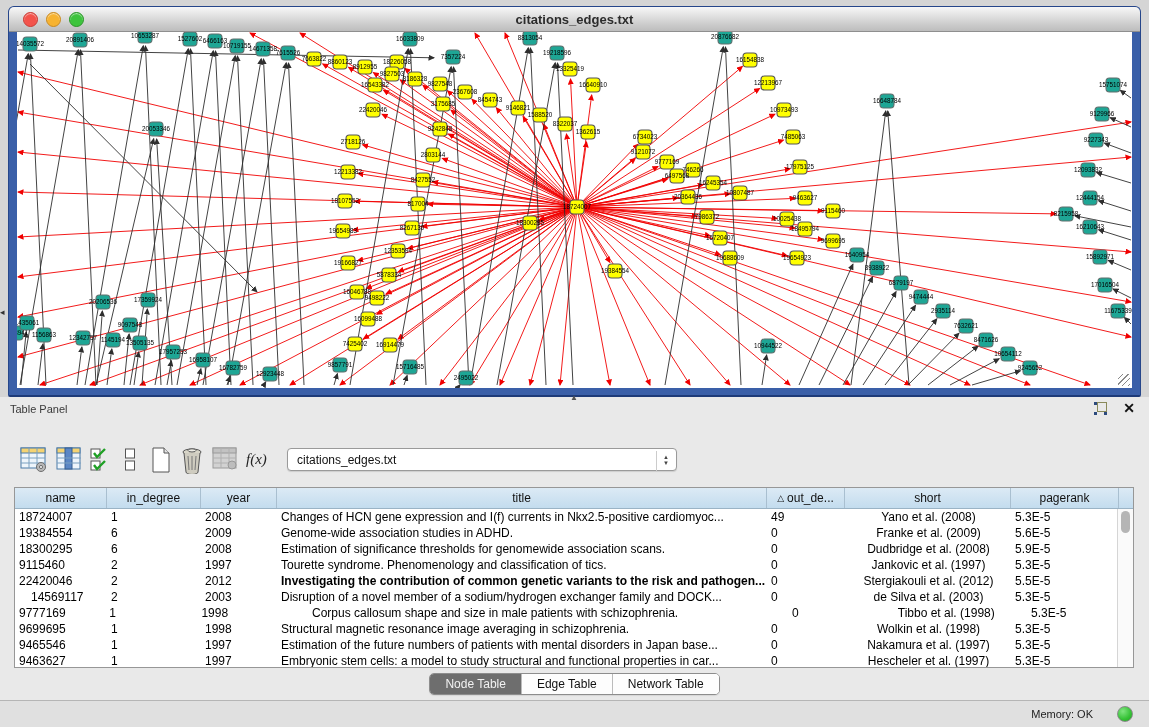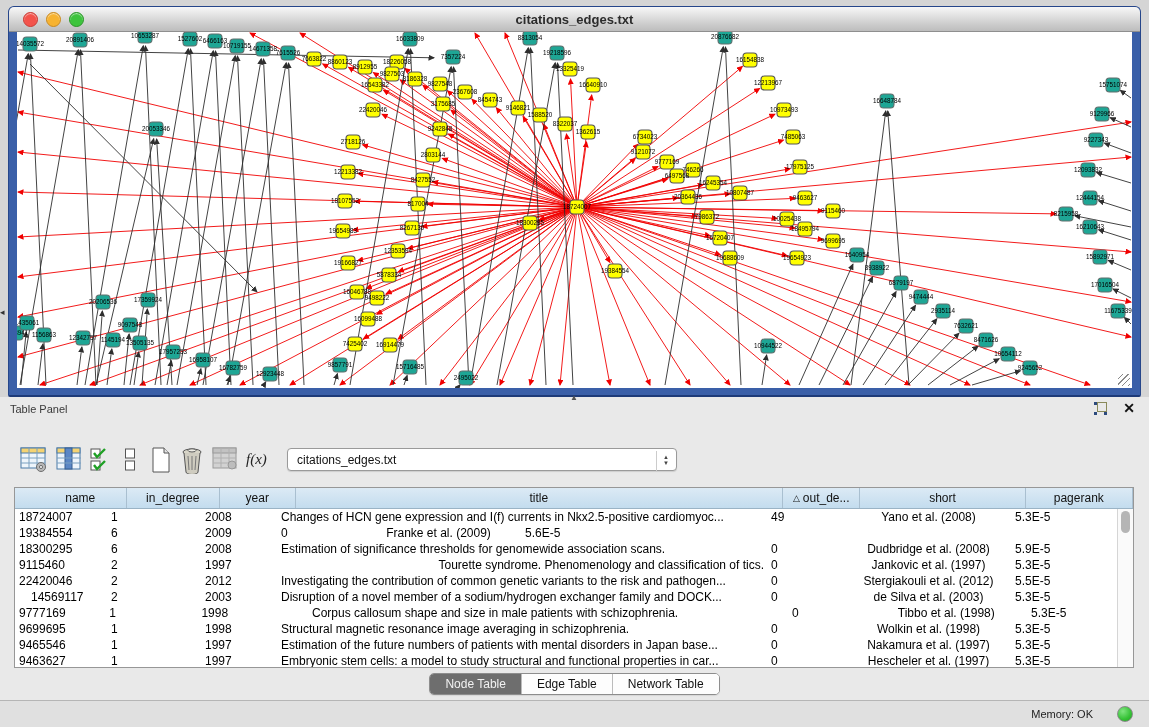--- a/index.html
+++ b/index.html
@@ -42,21 +42,21 @@
   .net-select{position:absolute;left:287px;top:7px;width:390px;height:23px;background:#fff;
     border:1px solid #9a9a9a;border-radius:4px;box-sizing:border-box;display:flex;
     align-items:center;font-size:12px;color:#111;padding-left:9px;
     box-shadow:0 1px 1px rgba(0,0,0,.12);}
   .stepper{position:absolute;right:7px;top:2px;display:flex;flex-direction:column;
     font-size:6px;line-height:6px;color:#444;border-left:1px solid #ccc;padding:3px 0 0 6px;height:18px;}
 
   .tbl{position:absolute;left:14px;top:90px;width:1120px;height:181px;background:#fff;
     border:1px solid #979797;box-sizing:border-box;overflow:hidden;}
   .thead{display:flex;height:20px;background:linear-gradient(#dceaf5,#c3dcee);
-    border-bottom:1px solid #9ab3c5;padding-left:20px;}
+    border-bottom:1px solid #9ab3c5;}
   .th{font-size:12px;color:#111;display:flex;align-items:center;justify-content:center;
     border-right:1px solid #a9bfd0;box-sizing:border-box;overflow:hidden;white-space:nowrap;}
   .th .sort-arrow{font-size:9px;margin-right:3px;}
   .trow{display:flex;height:16px;align-items:center;}
   .td{font-size:12px;color:#000;box-sizing:border-box;padding:0 3px 0 4px;
     overflow:hidden;white-space:nowrap;}
   .vscroll{position:absolute;right:0;top:21px;bottom:0;width:15px;background:#fafafa;
     border-left:1px solid #d5d5d5;}
   .vthumb{position:absolute;left:3px;top:2px;width:9px;height:22px;background:#b5b5b5;border-radius:5px;}
 
@@ -819,47 +819,48 @@
             <div class="td" style="width: 76px; text-align: left;">2008</div>
             <div class="td" style="width: 490px; text-align: left;">Changes of HCN gene expression and I(f) currents in Nkx2.5-positive cardiomyoc...</div>
             <div class="td" style="width: 78px; text-align: left;">49</div>
             <div class="td" style="width: 166px; text-align: center;">Yano et al. (2008)</div>
             <div class="td" style="width: 108px; text-align: left;">5.3E-5</div>
           </div>
           <div class="trow">
             <div class="td" style="width: 92px; text-align: left;">19384554</div>
             <div class="td" style="width: 94px; text-align: left;">6</div>
             <div class="td" style="width: 76px; text-align: left;">2009</div>
+            <div class="td" style="width: 490px; text-align: left;">Genome-wide association studies in ADHD.</div>
             <div class="td" style="width: 78px; text-align: left;">0</div>
             <div class="td" style="width: 166px; text-align: center;">Franke et al. (2009)</div>
             <div class="td" style="width: 108px; text-align: left;">5.6E-5</div>
           </div>
           <div class="trow">
             <div class="td" style="width: 92px; text-align: left;">18300295</div>
             <div class="td" style="width: 94px; text-align: left;">6</div>
             <div class="td" style="width: 76px; text-align: left;">2008</div>
             <div class="td" style="width: 490px; text-align: left;">Estimation of significance thresholds for genomewide association scans.</div>
             <div class="td" style="width: 78px; text-align: left;">0</div>
             <div class="td" style="width: 166px; text-align: center;">Dudbridge et al. (2008)</div>
             <div class="td" style="width: 108px; text-align: left;">5.9E-5</div>
           </div>
           <div class="trow">
             <div class="td" style="width: 92px; text-align: left;">9115460</div>
             <div class="td" style="width: 94px; text-align: left;">2</div>
             <div class="td" style="width: 76px; text-align: left;">1997</div>
-            <div class="td" style="width: 490px; text-align: right;">Tourette syndrome. Phenomenology and classification of tics.</div>
+            <div class="td" style="width: 490px; text-align: left;">Tourette syndrome. Phenomenology and classification of tics.</div>
             <div class="td" style="width: 78px; text-align: left;">0</div>
             <div class="td" style="width: 166px; text-align: center;">Jankovic et al. (1997)</div>
             <div class="td" style="width: 108px; text-align: left;">5.3E-5</div>
           </div>
           <div class="trow">
             <div class="td" style="width: 92px; text-align: left;">22420046</div>
             <div class="td" style="width: 94px; text-align: left;">2</div>
             <div class="td" style="width: 76px; text-align: left;">2012</div>
-            <div class="td" style="width: 490px; text-align: left;">Investigating the contribution of common genetic variants to the risk and pathogen...</div>
+            <div class="td" style="width: 490px; text-align: center; font-weight: bold;">Investigating the contribution of common genetic variants to the risk and pathogen...</div>
             <div class="td" style="width: 78px; text-align: left;">0</div>
             <div class="td" style="width: 166px; text-align: center;">Stergiakouli et al. (2012)</div>
             <div class="td" style="width: 108px; text-align: left;">5.5E-5</div>
           </div>
           <div class="trow">
             <div class="td" style="width: 92px; text-align: left; padding-left: 16px;">14569117</div>
             <div class="td" style="width: 94px; text-align: left;">2</div>
             <div class="td" style="width: 76px; text-align: left;">2003</div>
             <div class="td" style="width: 490px; text-align: left;">Disruption of a novel member of a sodium/hydrogen exchanger family and DOCK...</div>
             <div class="td" style="width: 78px; text-align: left;">0</div>

